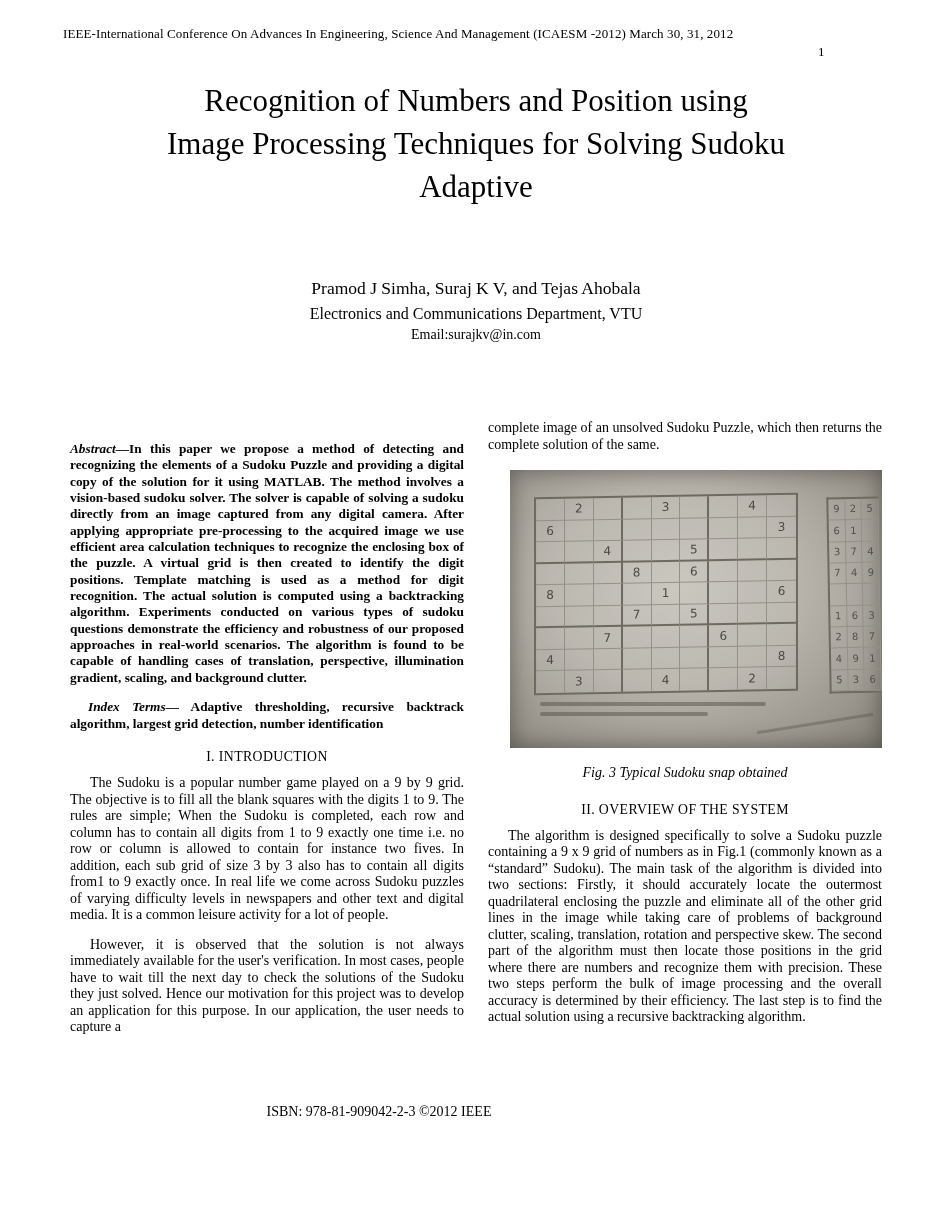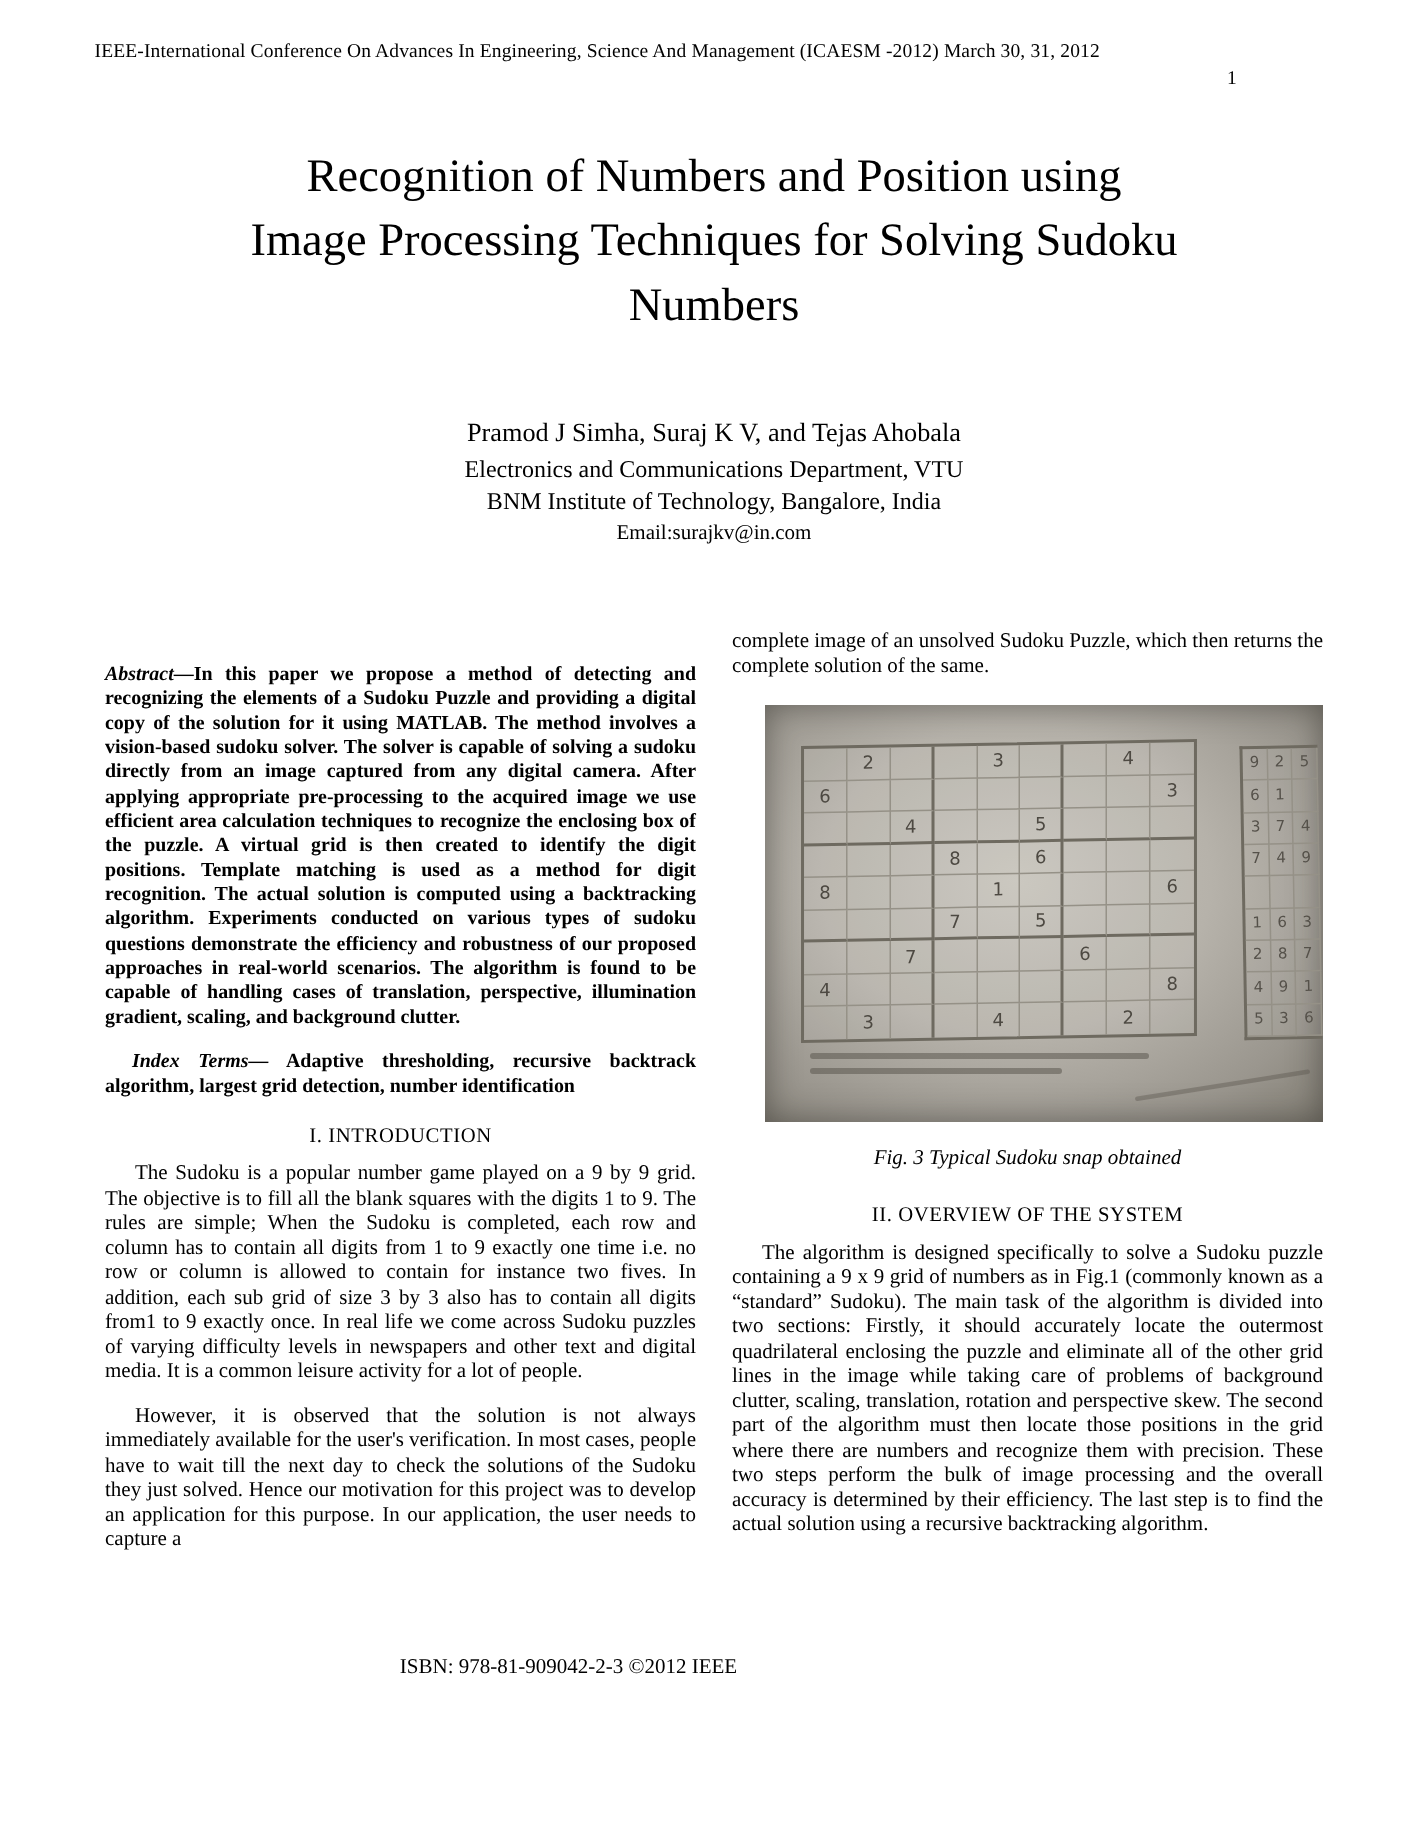--- a/index.html
+++ b/index.html
@@ -16,21 +16,20 @@
   .header-line {
     position: absolute; top: 26px; left: 63px; width: 730px;
     font-size: 13px; letter-spacing: 0.1px;
   }
   .page-number { position: absolute; top: 44px; left: 818px; font-size: 13px; }
 
   .paper-title {
     position: absolute; top: 80px; left: 76px; width: 800px;
     text-align: center; font-size: 31px; line-height: 1.38;
     font-weight: 400;
-    margin-top: 16px;
   }
 
   .authors-block {
     position: absolute; top: 278px; left: 70px; width: 812px;
     text-align: center;
   }
   .author-names { font-size: 17.5px; margin-bottom: 5px; }
   .affiliation { font-size: 16px; line-height: 1.3; }
   .email-line { font-size: 14px; margin-top: 2px; }
 
@@ -118,27 +117,26 @@
 <body>
 
 <div class="page">
 
   <div class="header-line">IEEE-International Conference On Advances In Engineering, Science And Management (ICAESM -2012) March 30, 31, 2012</div>
   <div class="page-number">1</div>
 
   <div class="paper-title">
     <div>Recognition of Numbers and Position using</div>
     <div>Image Processing Techniques for Solving Sudoku</div>
-    <div>Numbers</div>
+    <div>Adaptive</div>
   </div>
 
   <div class="authors-block">
     <div class="author-names">Pramod J Simha, Suraj K V, and Tejas Ahobala</div>
     <div class="affiliation">Electronics and Communications Department, VTU</div>
-    <div class="affiliation">BNM Institute of Technology, Bangalore, India</div>
     <div class="email-line">Email:surajkv@in.com</div>
   </div>
 
   <div class="columns">
 
     <div class="col col-left">
       <p class="abstract-par"><span class="lead-label">Abstract</span><span>—In this paper we propose a method of detecting and recognizing the elements of a Sudoku Puzzle and providing a digital copy of the solution for it using MATLAB. The method involves a vision-based sudoku solver. The solver is capable of solving a sudoku directly from an image captured from any digital camera. After applying appropriate pre-processing to the acquired image we use efficient area calculation techniques to recognize the enclosing box of the puzzle. A virtual grid is then created to identify the digit positions. Template matching is used as a method for digit recognition. The actual solution is computed using a backtracking algorithm. Experiments conducted on various types of sudoku questions demonstrate the efficiency and robustness of our proposed approaches in real-world scenarios. The algorithm is found to be capable of handling cases of translation, perspective, illumination gradient, scaling, and background clutter.</span></p>
 
       <p class="index-par"><span class="lead-label">Index Terms—</span> <span>Adaptive thresholding, recursive backtrack algorithm, largest grid detection, number identification</span></p>
 

